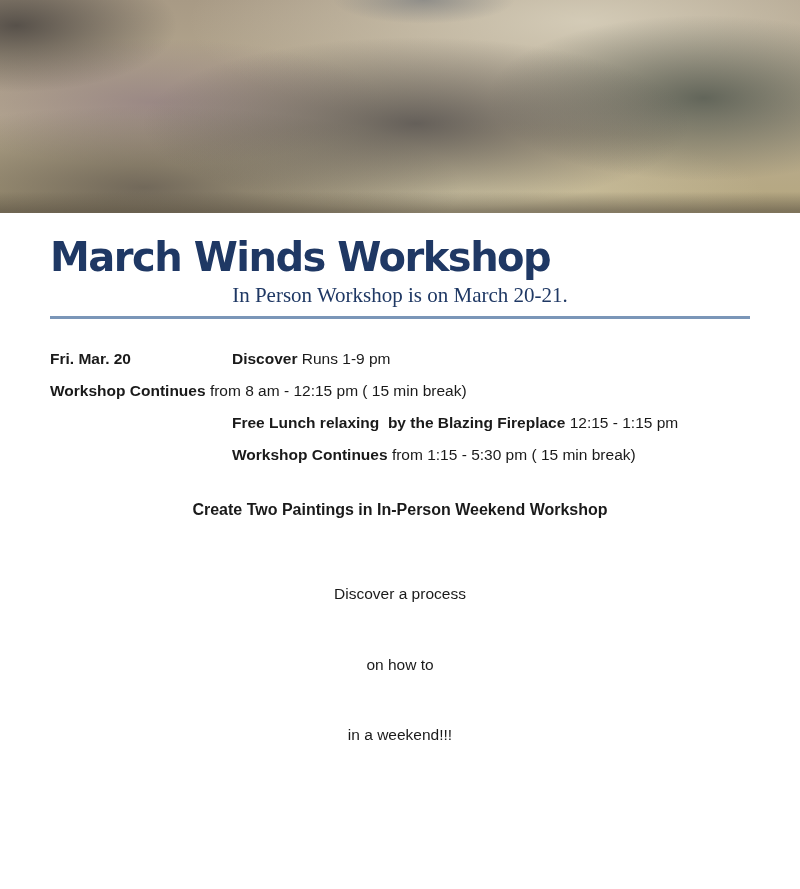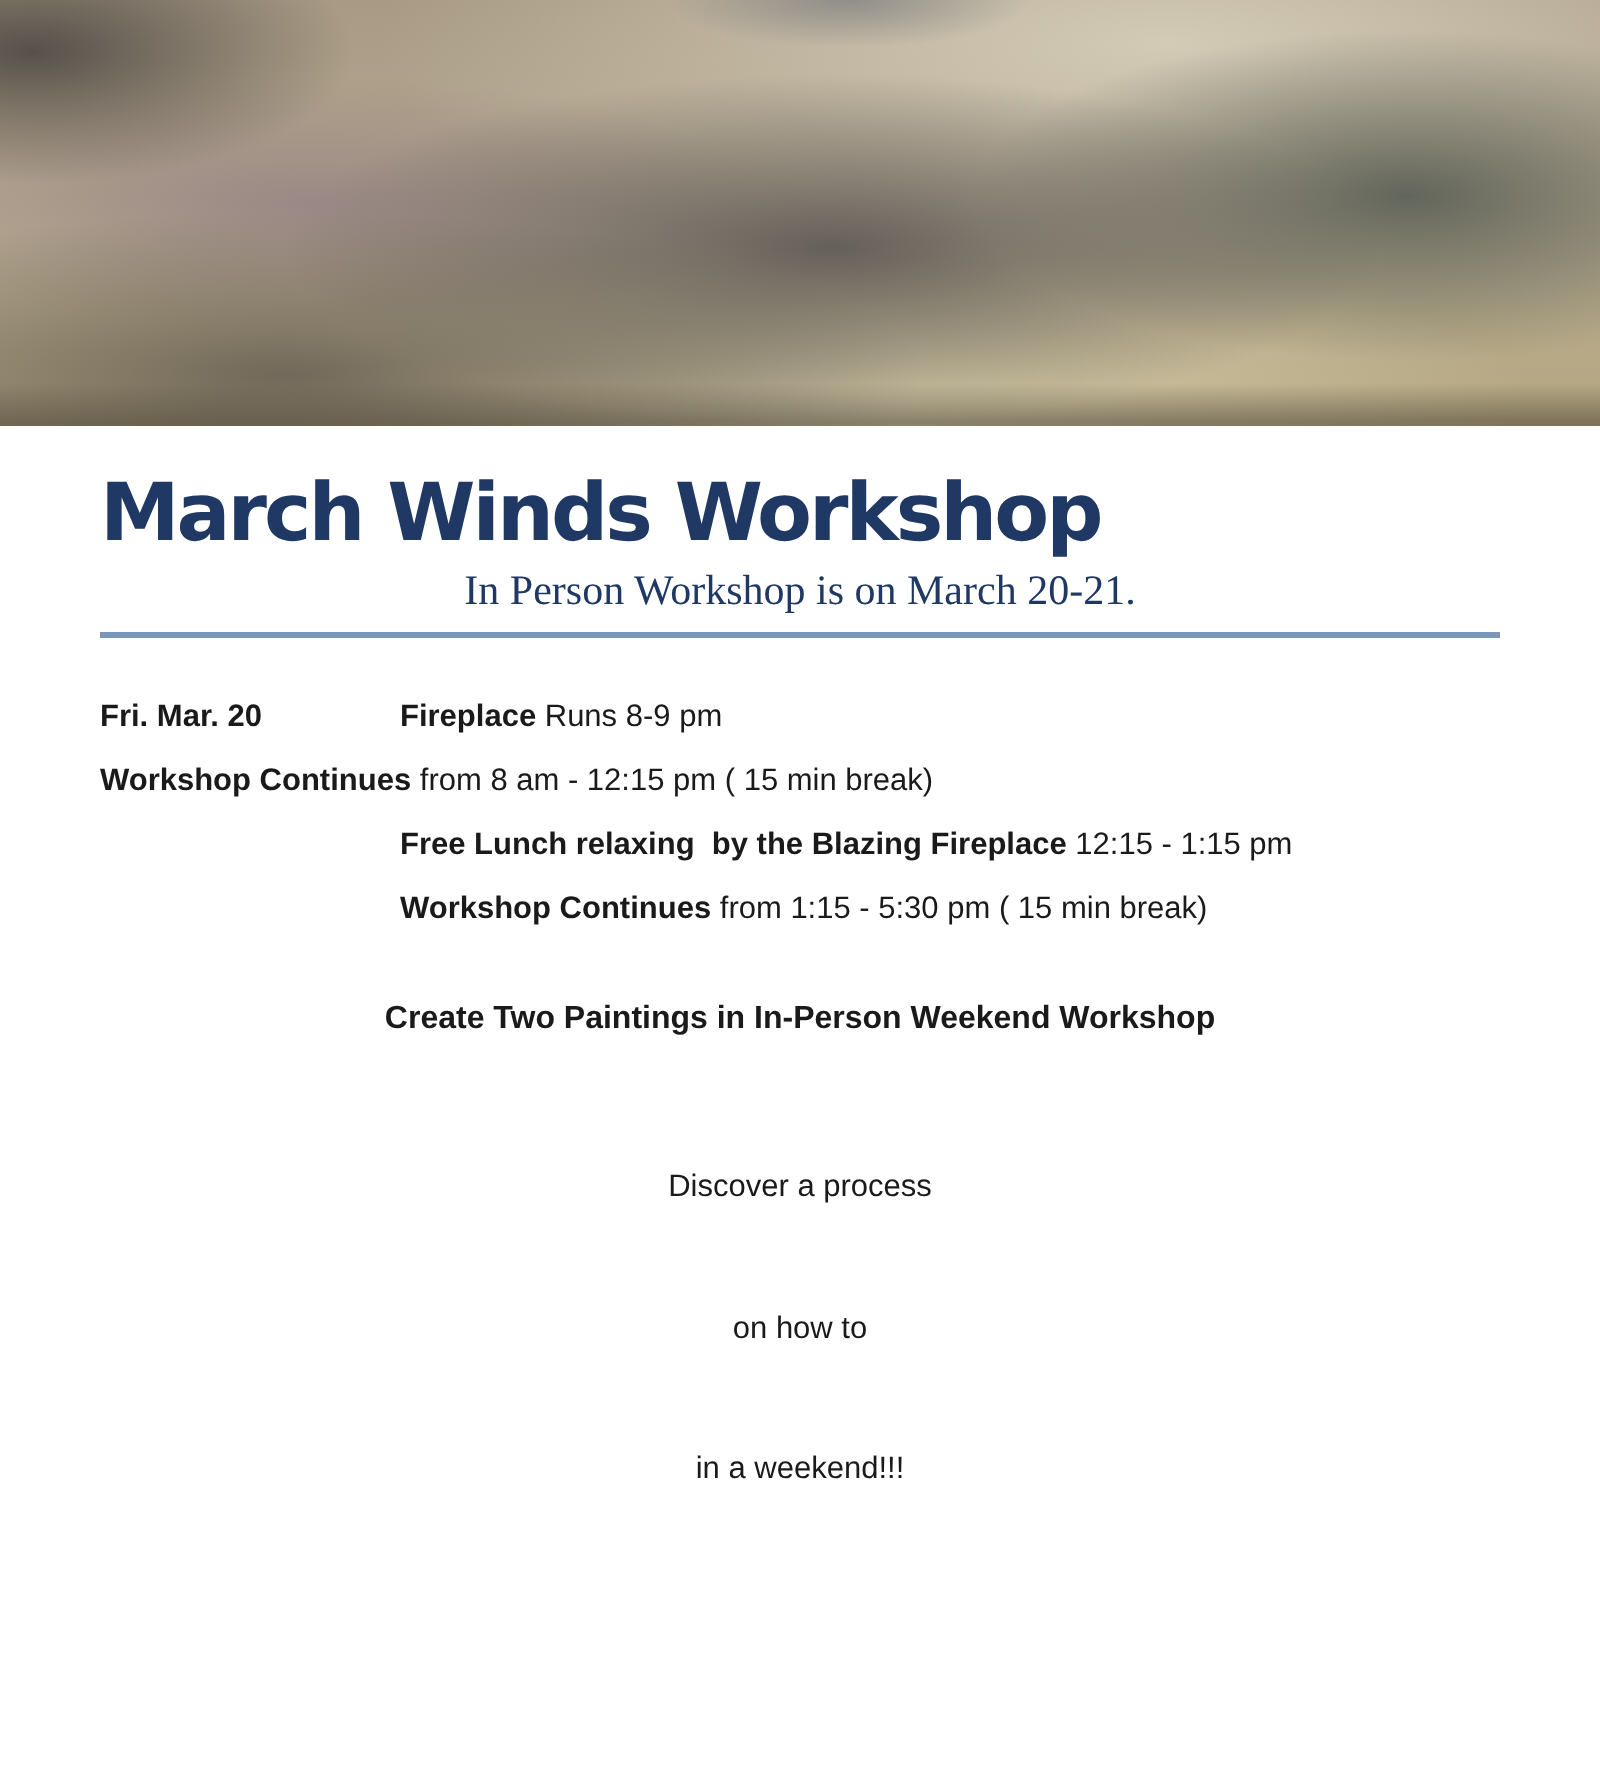--- a/index.html
+++ b/index.html
@@ -49,20 +49,21 @@
     border-bottom: 3px solid #7a96b8;
     text-align: center;
   }
 
   .schedule { margin-top: 24px; }
   .sched-row {
     display: flex;
     font-size: 15.5px;
     line-height: 32px;
     white-space: pre-wrap;
+    gap: 32px;
   }
   .sched-day { width: 150px; flex: 0 0 150px; font-weight: 700; }
   .sched-bold { font-weight: 700; }
 
   .center-block { text-align: center; white-space: pre-wrap; }
   .intro-heading {
     margin-top: 30px;
     font-weight: 700;
     font-size: 16px;
   }
@@ -76,21 +77,21 @@
 <div class="hero"></div>
 
 <div class="content">
 
   <h1 class="doc-title">March Winds Workshop</h1>
   <div class="doc-subtitle">In Person Workshop is on March 20-21.</div>
 
   <div class="schedule">
     <div class="sched-row">
       <span class="sched-day">Fri. Mar. 20</span>
-      <span><span class="sched-bold">Fireplace</span><span> Runs 8-9 pm</span></span>
+      <span><span class="sched-bold">Discover</span><span> Runs 1-9 pm</span></span>
     </div>
     <div class="sched-row">
       <span><span class="sched-bold">Workshop Continues</span><span> from 8 am - 12:15 pm ( 15 min break)</span></span>
     </div>
     <div class="sched-row">
       <span class="sched-day"></span>
       <span><span class="sched-bold">Free Lunch relaxing  by the Blazing Fireplace</span><span> 12:15 - 1:15 pm</span></span>
     </div>
     <div class="sched-row">
       <span class="sched-day"></span>

